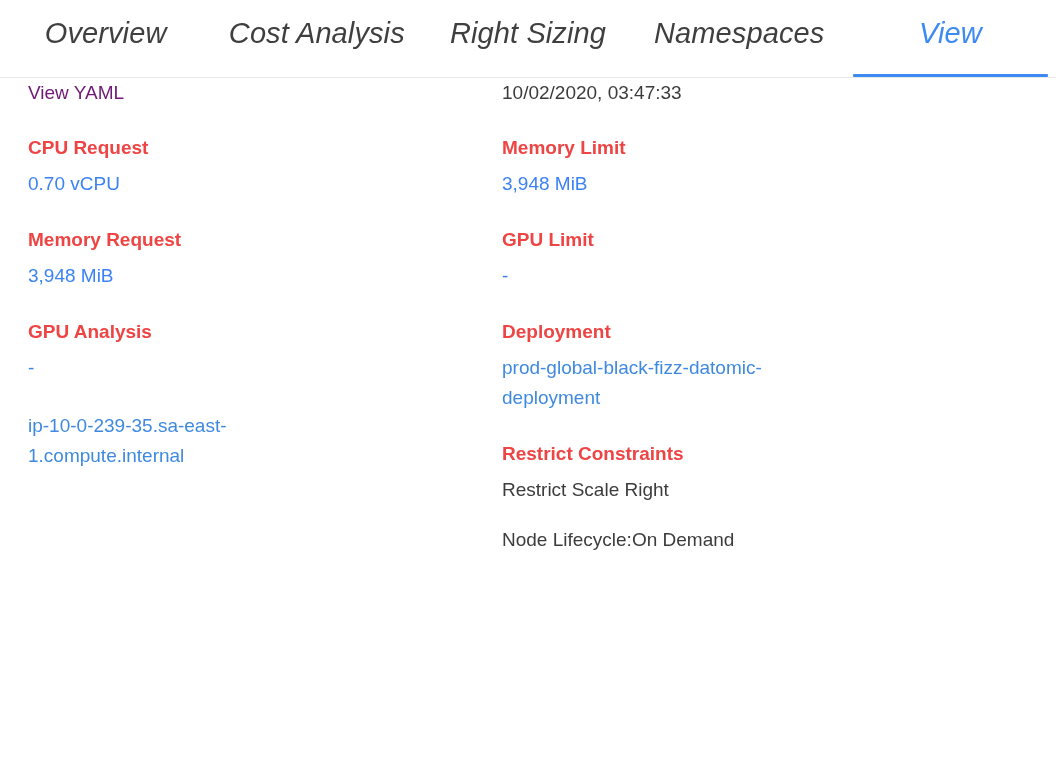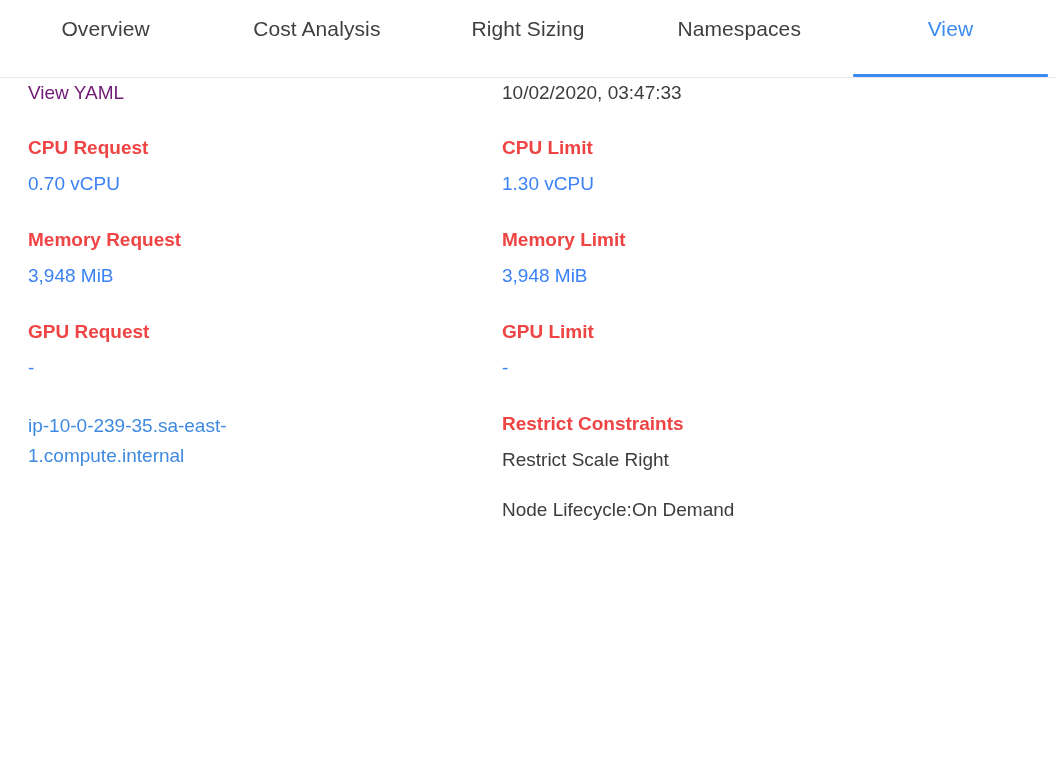--- a/index.html
+++ b/index.html
@@ -34,27 +34,28 @@
   }
   .tab {
     flex: 1 1 0;
     height: 78px;
     position: relative;
     display: flex;
     align-items: flex-start;
     justify-content: center;
     box-sizing: border-box;
     padding-top: 17px;
-    font-size: 21px;
+    font-size: 29px;
     font-weight: 400;
     color: #3f3f3f;
     letter-spacing: 0.1px;
     white-space: nowrap;
     cursor: pointer;
     user-select: none;
+    font-style: italic;
   }
   .tab.active {
     color: #3d8bf2;
   }
   .tab .tab-underline {
     position: absolute;
     left: 8px;
     right: 8px;
     bottom: 1px;
     height: 3px;
@@ -148,49 +149,49 @@
       <div class="field-label">CPU Request</div>
       <div class="field-value">0.70 vCPU</div>
     </div>
 
     <div class="field">
       <div class="field-label">Memory Request</div>
       <div class="field-value">3,948 MiB</div>
     </div>
 
     <div class="field">
-      <div class="field-label">GPU Request</div>
+      <div class="field-label">GPU Analysis</div>
       <div class="field-value">-</div>
     </div>
 
     <div class="field">
       <div class="field-value link">ip-10-0-239-35.sa-east-1.compute.internal</div>
     </div>
 
   </div>
 
   <div class="col col-right">
 
     <div class="topline">10/02/2020, 03:47:33</div>
 
-    <div class="field">
-      <div class="field-label">CPU Limit</div>
-      <div class="field-value">1.30 vCPU</div>
-    </div>
 
     <div class="field">
       <div class="field-label">Memory Limit</div>
       <div class="field-value">3,948 MiB</div>
     </div>
 
     <div class="field">
       <div class="field-label">GPU Limit</div>
       <div class="field-value">-</div>
     </div>
 
+    <div class="field">
+      <div class="field-label">Deployment</div>
+      <div class="field-value link">prod-global-black-fizz-datomic-deployment</div>
+    </div>
 
     <div class="field">
       <div class="field-label">Restrict Constraints</div>
       <div class="constraint-line">Restrict Scale Right</div>
       <div class="constraint-line">Node Lifecycle:On Demand</div>
     </div>
 
   </div>
 </div>
 

